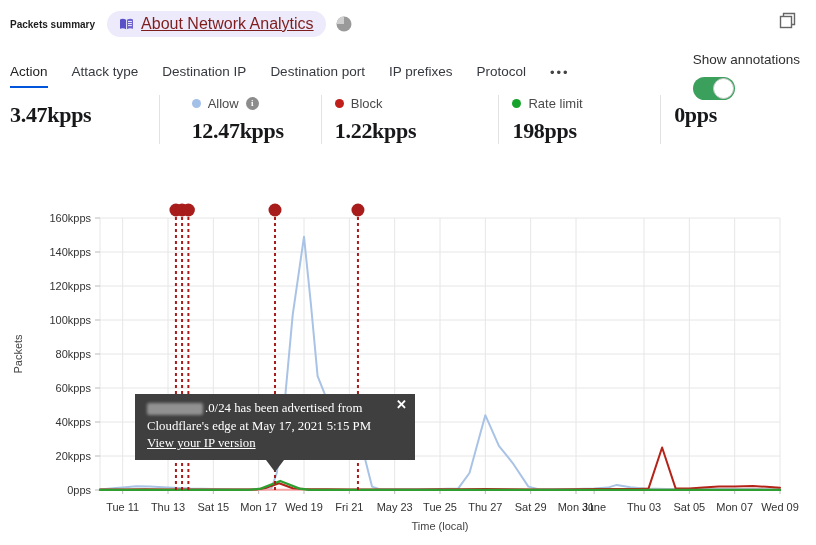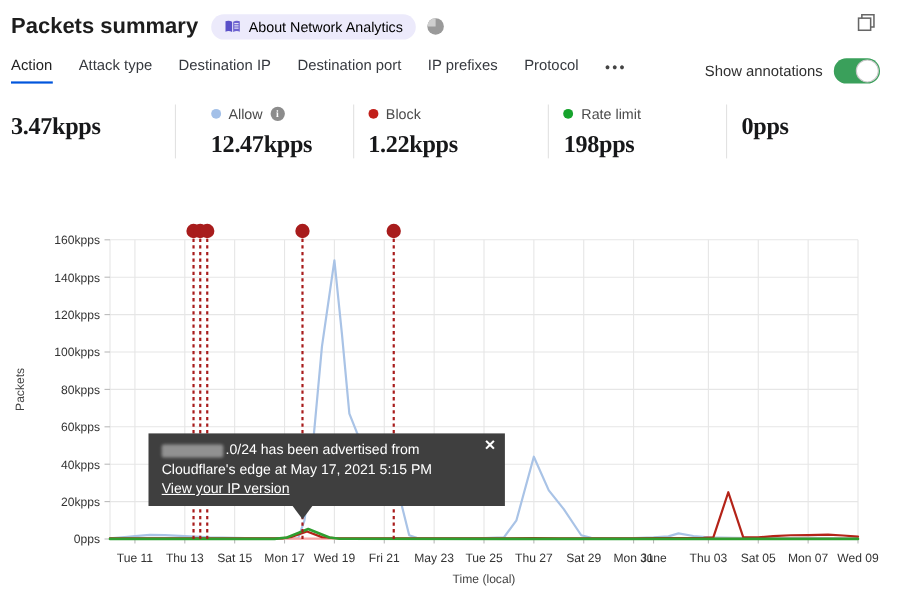--- a/index.html
+++ b/index.html
@@ -1,55 +1,55 @@
 <!DOCTYPE html>
 <html><head>
 <meta charset="utf-8">
 <style>
   html,body{margin:0;padding:0;background:#fff;}
   body{width:816px;height:545px;position:relative;overflow:hidden;
        font-family:"Liberation Sans",sans-serif;color:#222;}
 
   
   .header{position:absolute;top:10px;left:10px;right:30px;height:28px;display:flex;align-items:center;}
-  .title{font-size:20px;font-weight:700;color:#1d1d1d;}
+  .title{font-size:10px;font-weight:700;color:#1d1d1d;}
   .badge{display:inline-flex;align-items:center;gap:7px;margin-left:12px;background:#eceafb;
-         border-radius:13px;padding:4px 12px;font-size:13px;color:#000000;cursor:pointer;}
+         border-radius:13px;padding:4px 12px;font-size:16px;color:#7f1d1d;cursor:pointer;text-decoration:underline;}
   .pie-icon{margin-left:10px;}
   .copy-icon{position:absolute;top:12px;right:20px;cursor:pointer;}
 
   
   .tabs{position:absolute;top:52px;left:10px;right:16px;display:flex;align-items:center;gap:24px;font-size:13.5px;color:#36393f;}
   .tab{cursor:pointer;padding-bottom:7px;border-bottom:2px solid transparent;white-space:nowrap;text-align:center;}
   .tab.active{border-bottom-color:#0055dc;color:#222;}
   .tab-more{cursor:pointer;letter-spacing:2px;color:#444;padding-bottom:7px;font-size:13px;}
-  .show-annot{margin-left:auto;display:flex;align-items:center;gap:10px;font-size:13.5px;color:#2f2f2f;}
+  .show-annot{margin-left:auto;display:flex;gap:10px;font-size:13.5px;color:#2f2f2f;flex-direction:column;}
   .toggle{width:42px;height:23px;border-radius:12px;position:relative;cursor:pointer;}
   .toggle .knob{position:absolute;top:1px;right:1px;width:21px;height:21px;border-radius:50%;
                 background:#fff;border:1px solid #c7c7c7;box-sizing:border-box;}
 
   
   .stats{position:absolute;top:95px;left:10px;right:0;display:flex;}
   .stat{box-sizing:border-box;}
   .stat + .stat{border-left:1px solid #e2e2e2;padding-left:13px;}
   .stat-top{display:flex;align-items:center;gap:7px;font-size:13px;color:#4a4a4a;height:16px;}
   .dot{width:9px;height:9px;border-radius:50%;display:inline-block;}
   .info-icon{width:13px;height:13px;border-radius:50%;background:#8c8c8c;color:#fff;font-size:9px;
              font-weight:700;display:inline-flex;align-items:center;justify-content:center;cursor:pointer;
              font-family:"Liberation Serif",serif;}
   .stat-value{font-size:22px;font-weight:700;color:#17181a;margin-top:7px;letter-spacing:-0.3px;font-family:Liberation Serif, serif;}
 
   svg.chart{position:absolute;left:0;top:0;width:816px;height:545px;}
   .ytick,.xtick{font-size:11px;fill:#333;}
   .axis-label{font-size:11px;fill:#444;}
 
   
-  .tooltip{position:absolute;left:135px;top:394px;width:324px;box-sizing:border-box;
+  .tooltip{position:absolute;left:135px;top:394px;width:280px;box-sizing:border-box;
            background:#3f3f3f;color:#fff;font-size:12.8px;line-height:17.5px;
-           padding:6px 26px 7px 12px;z-index:5;}
+           padding:6px 26px 7px 12px;z-index:5;font-family:Liberation Serif, serif;}
   .tooltip .redacted{display:inline-block;width:56px;height:12px;background:#919191;
            border-radius:2px;vertical-align:middle;filter:blur(1.5px);margin-right:2px;}
   .tooltip a{color:#fff;text-decoration:underline;cursor:pointer;}
   .tooltip .close{position:absolute;top:4px;right:8px;font-size:13px;font-weight:700;cursor:pointer;line-height:14px;}
   .tooltip .arrow{position:absolute;bottom:-12px;left:131px;width:0;height:0;
            border-left:9px solid transparent;border-right:9px solid transparent;border-top:12px solid #3f3f3f;}
 </style>
 </head>
 <body>
 

